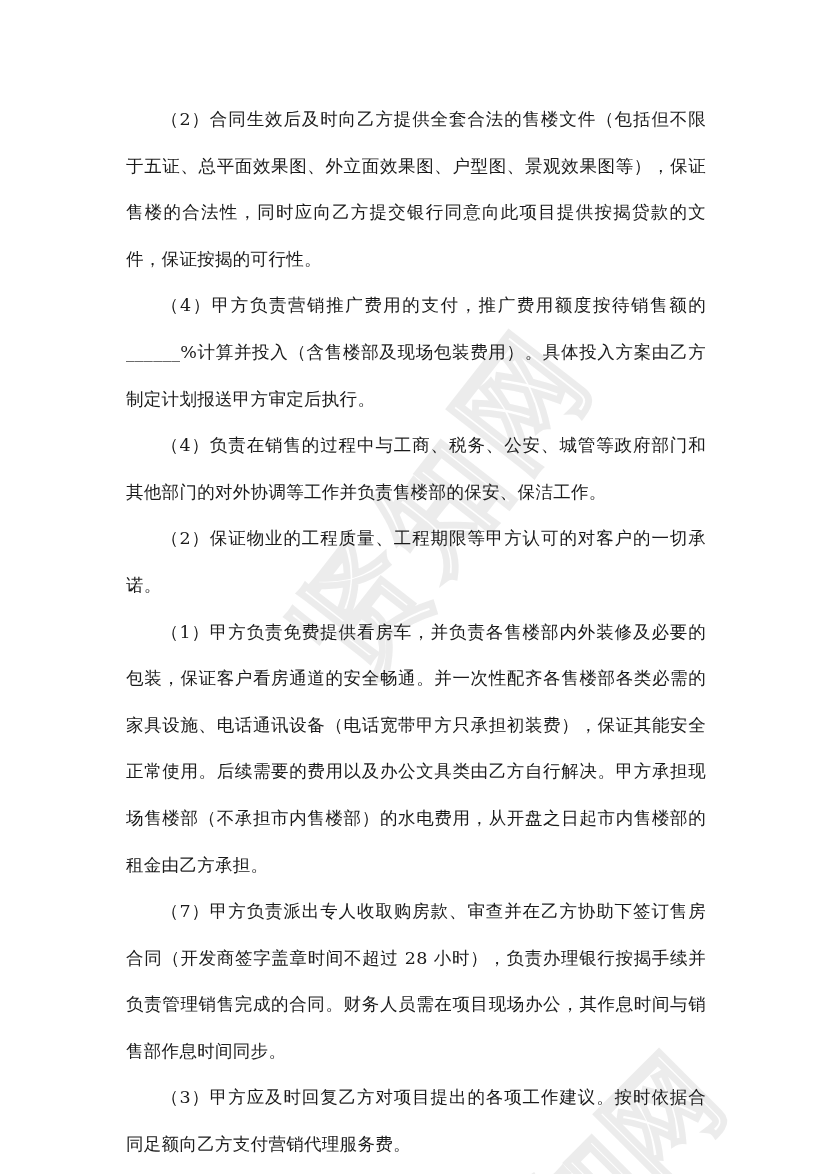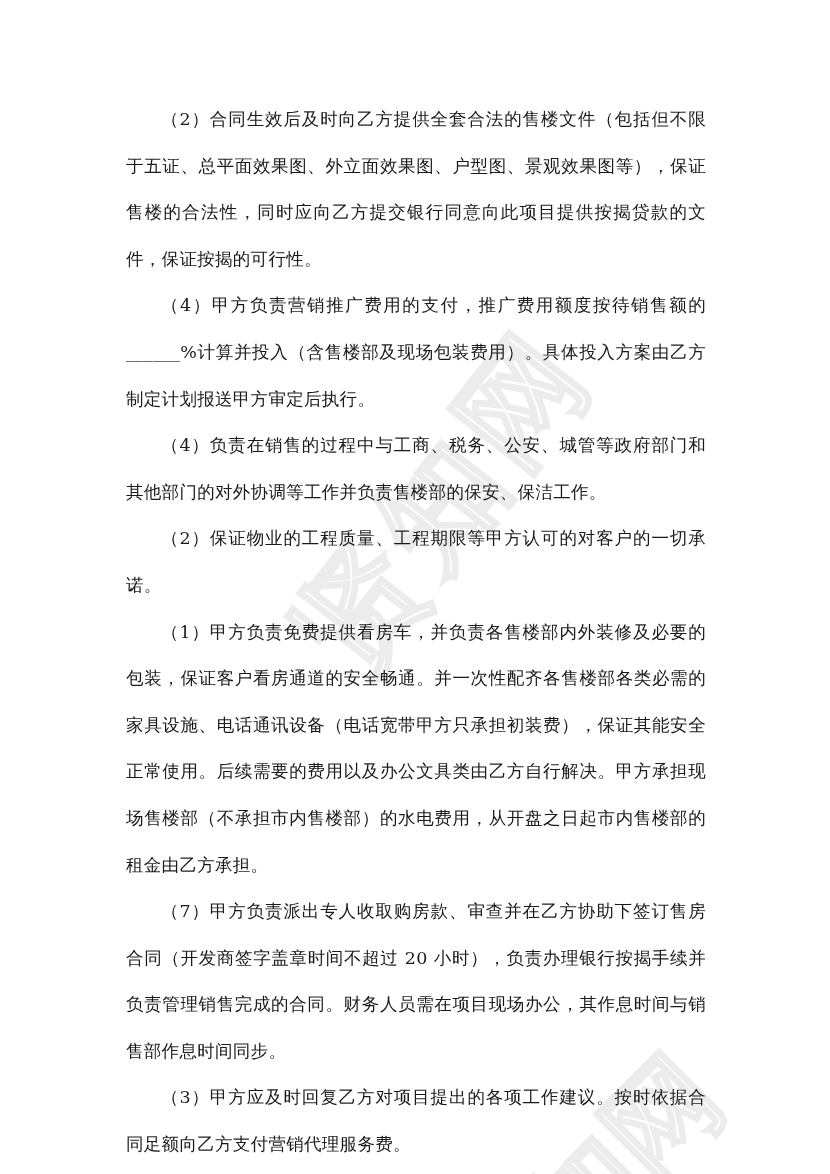--- a/index.html
+++ b/index.html
@@ -20,16 +20,16 @@
 <div class="page">
   <div class="watermark wm1">贤知网</div>
   <div class="watermark wm2">贤知网</div>
 
   <div class="body-text">
     <p class="para">（2）合同生效后及时向乙方提供全套合法的售楼文件（包括但不限于五证、总平面效果图、外立面效果图、户型图、景观效果图等），保证售楼的合法性，同时应向乙方提交银行同意向此项目提供按揭贷款的文件，保证按揭的可行性。</p>
     <p class="para">（4）甲方负责营销推广费用的支付，推广费用额度按待销售额的______%计算并投入（含售楼部及现场包装费用）。具体投入方案由乙方制定计划报送甲方审定后执行。</p>
     <p class="para">（4）负责在销售的过程中与工商、税务、公安、城管等政府部门和其他部门的对外协调等工作并负责售楼部的保安、保洁工作。</p>
     <p class="para">（2）保证物业的工程质量、工程期限等甲方认可的对客户的一切承诺。</p>
     <p class="para">（1）甲方负责免费提供看房车，并负责各售楼部内外装修及必要的包装，保证客户看房通道的安全畅通。并一次性配齐各售楼部各类必需的家具设施、电话通讯设备（电话宽带甲方只承担初装费），保证其能安全正常使用。后续需要的费用以及办公文具类由乙方自行解决。甲方承担现场售楼部（不承担市内售楼部）的水电费用，从开盘之日起市内售楼部的租金由乙方承担。</p>
-    <p class="para">（7）甲方负责派出专人收取购房款、审查并在乙方协助下签订售房合同（开发商签字盖章时间不超过 20 小时），负责办理银行按揭手续并负责管理销售完成的合同。财务人员需在项目现场办公，其作息时间与销售部作息时间同步。</p>
+    <p class="para">（7）甲方负责派出专人收取购房款、审查并在乙方协助下签订售房合同（开发商签字盖章时间不超过 28 小时），负责办理银行按揭手续并负责管理销售完成的合同。财务人员需在项目现场办公，其作息时间与销售部作息时间同步。</p>
     <p class="para">（3）甲方应及时回复乙方对项目提出的各项工作建议。按时依据合同足额向乙方支付营销代理服务费。</p>
   </div>
 </div>
 
 </body></html>

